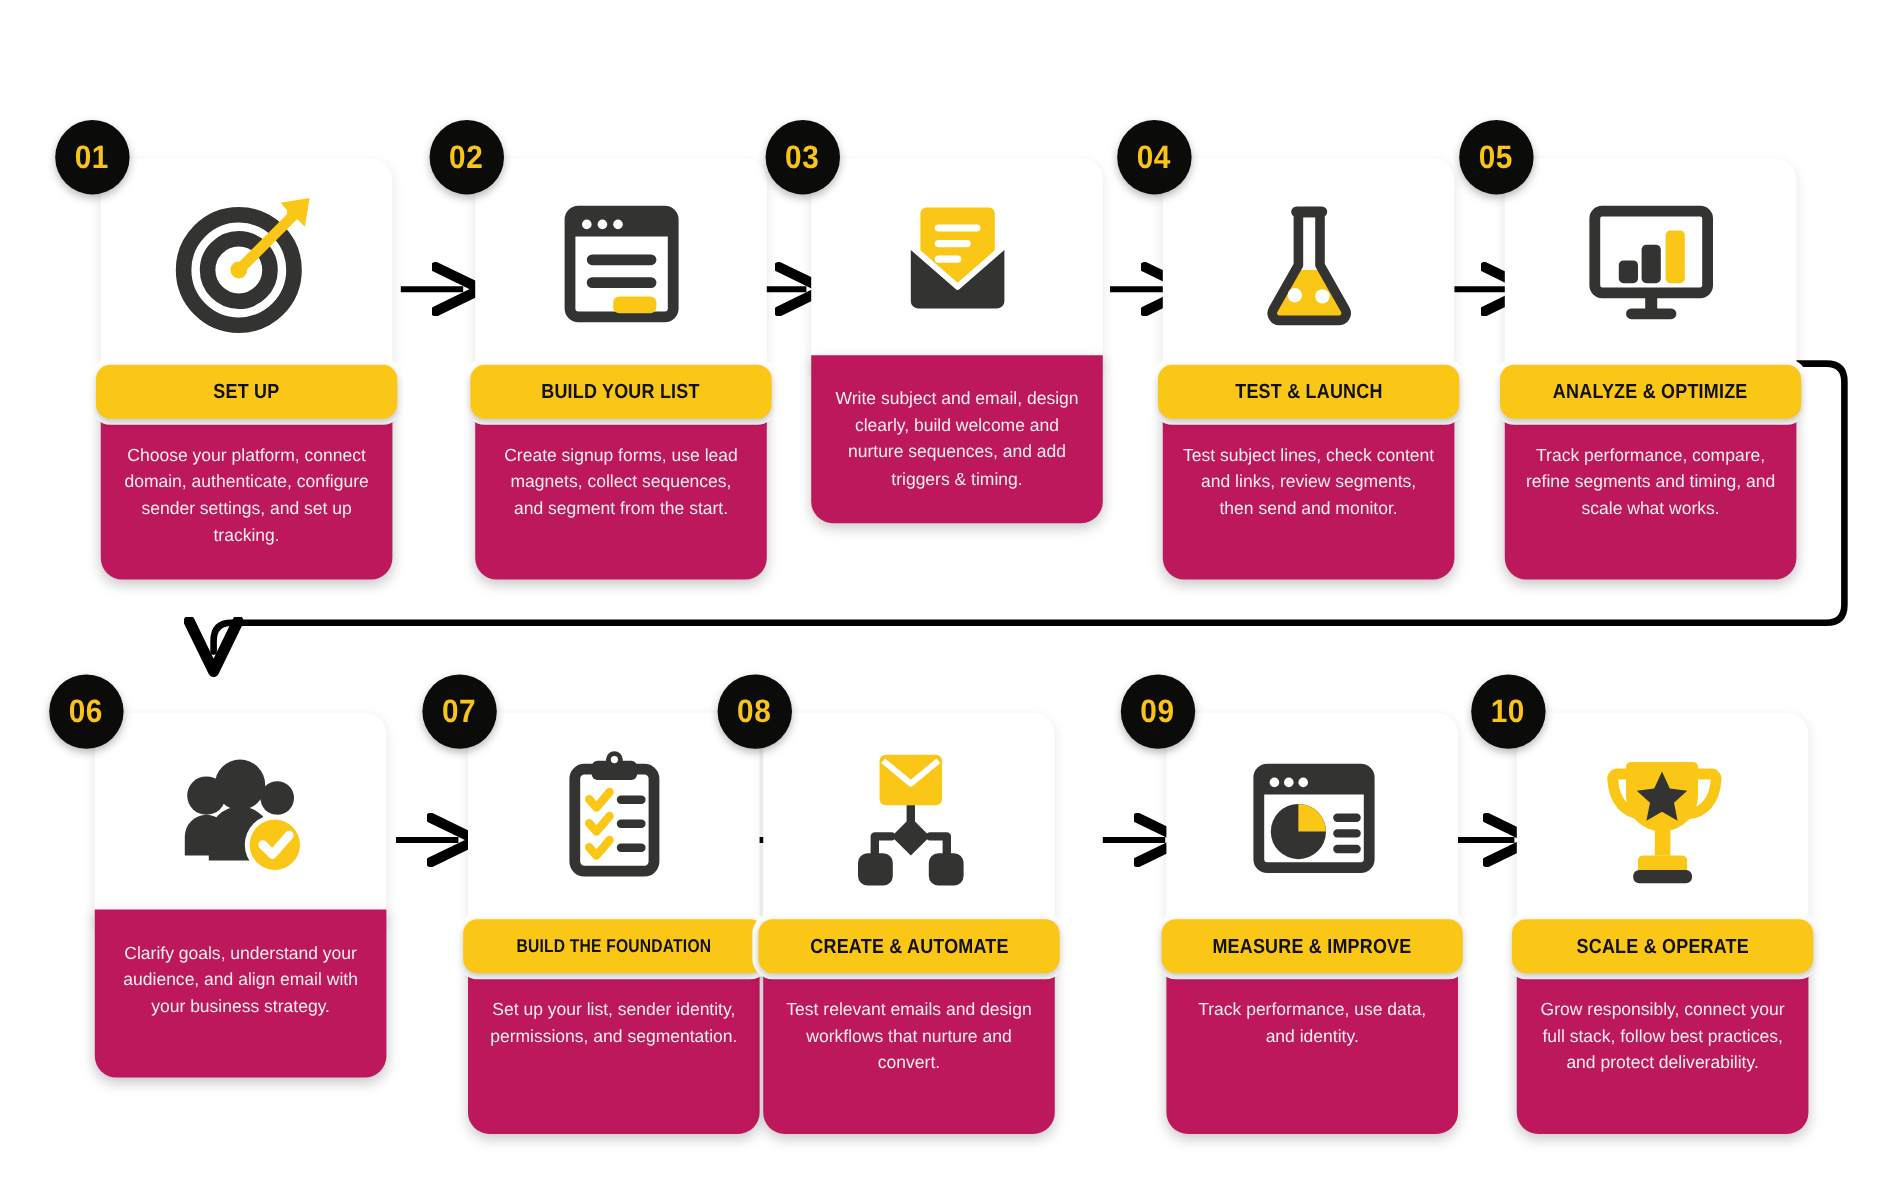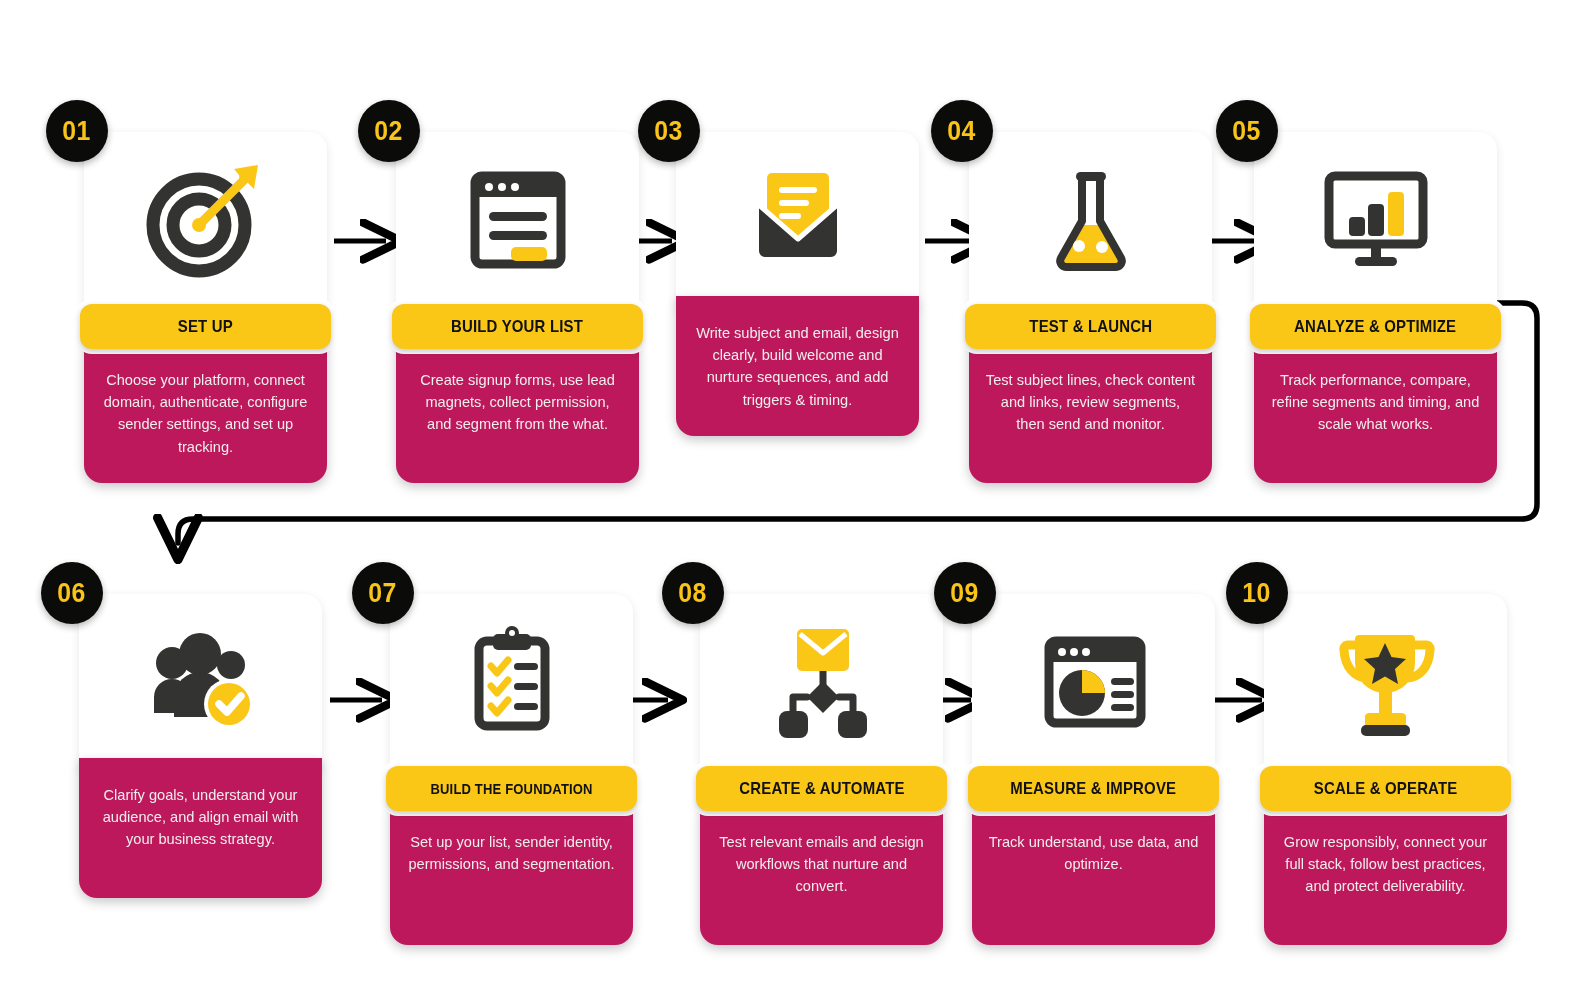--- a/index.html
+++ b/index.html
@@ -168,21 +168,21 @@
         <rect x="36" y="53" width="58" height="9" rx="4.5" fill="#333331"></rect>
         <rect x="36" y="72" width="58" height="9" rx="4.5" fill="#333331"></rect>
         <rect x="58" y="88" width="36" height="14" rx="5" fill="#FBC717"></rect>
       </svg>
     </div>
     <div class="banner-wrap">
       <div class="banner">
         <span class="banner-label">BUILD YOUR LIST</span>
       </div>
     </div>
-    <div class="card-body h1">Create signup forms, use lead magnets, collect permission, and segment from the what.</div>
+    <div class="card-body h1">Create signup forms, use lead magnets, collect sequences, and segment from the start.</div>
   </div>
 
   <div class="card row1" style="left:676px;">
     <div class="badge">
       <span>03</span>
     </div>
     <div class="card-top">
       <svg class="card-icon" viewBox="0 0 130 122">
         <path d="M39,14 h52 a5,5 0 0 1 5,5 v44 l-31,27 -31,-27 v-44 a5,5 0 0 1 5,-5 Z" fill="#FBC717"></path>
         <rect x="46" y="28" width="38" height="6" rx="3" fill="#fff"></rect>
@@ -277,21 +277,21 @@
       </svg>
     </div>
     <div class="banner-wrap">
       <div class="banner">
         <span class="banner-label tiny">BUILD THE FOUNDATION</span>
       </div>
     </div>
     <div class="card-body h1">Set up your list, sender identity, permissions, and segmentation.</div>
   </div>
 
-  <div class="card row2" style="left:700px;">
+  <div class="card row2" style="left:636px;">
     <div class="badge">
       <span>08</span>
     </div>
     <div class="card-top">
       <svg class="card-icon" viewBox="0 0 130 122">
         <rect x="40" y="8" width="52" height="42" rx="5" fill="#FBC717"></rect>
         <path d="M43,13 L66,32 L89,13" fill="none" stroke="#fff" stroke-width="5" stroke-linejoin="round"></path>
         <path d="M66,50 v16" stroke="#333331" stroke-width="7"></path>
         <path d="M66,60 L82,76 L66,92 L50,76 Z" fill="#333331"></path>
         <path d="M36,76 h14 M82,76 h14 M36,76 v18 M96,76 v18" stroke="#333331" stroke-width="7" fill="none" stroke-linecap="round"></path>
@@ -323,21 +323,21 @@
         <rect x="82" y="57" width="23" height="7" rx="3.5" fill="#333331"></rect>
         <rect x="82" y="70" width="23" height="7" rx="3.5" fill="#333331"></rect>
         <rect x="82" y="83" width="23" height="7" rx="3.5" fill="#333331"></rect>
       </svg>
     </div>
     <div class="banner-wrap">
       <div class="banner">
         <span class="banner-label">MEASURE &amp; IMPROVE</span>
       </div>
     </div>
-    <div class="card-body h1">Track understand, use data, and optimize.</div>
+    <div class="card-body h1">Track performance, use data, and identity.</div>
   </div>
 
   <div class="card row2" style="left:1264px;">
     <div class="badge">
       <span>10</span>
     </div>
     <div class="card-top">
       <svg class="card-icon" viewBox="0 0 130 122">
         <path d="M38,14 h52 a4,4 0 0 1 4,4 v24 a30,30 0 0 1 -60,0 v-24 a4,4 0 0 1 4,-4 Z" fill="#FBC717"></path>
         <path d="M38,24 h-11 a4,4 0 0 0 -4,5 c1,18 11,27 22,28" fill="none" stroke="#FBC717" stroke-width="9" stroke-linecap="round"></path>

